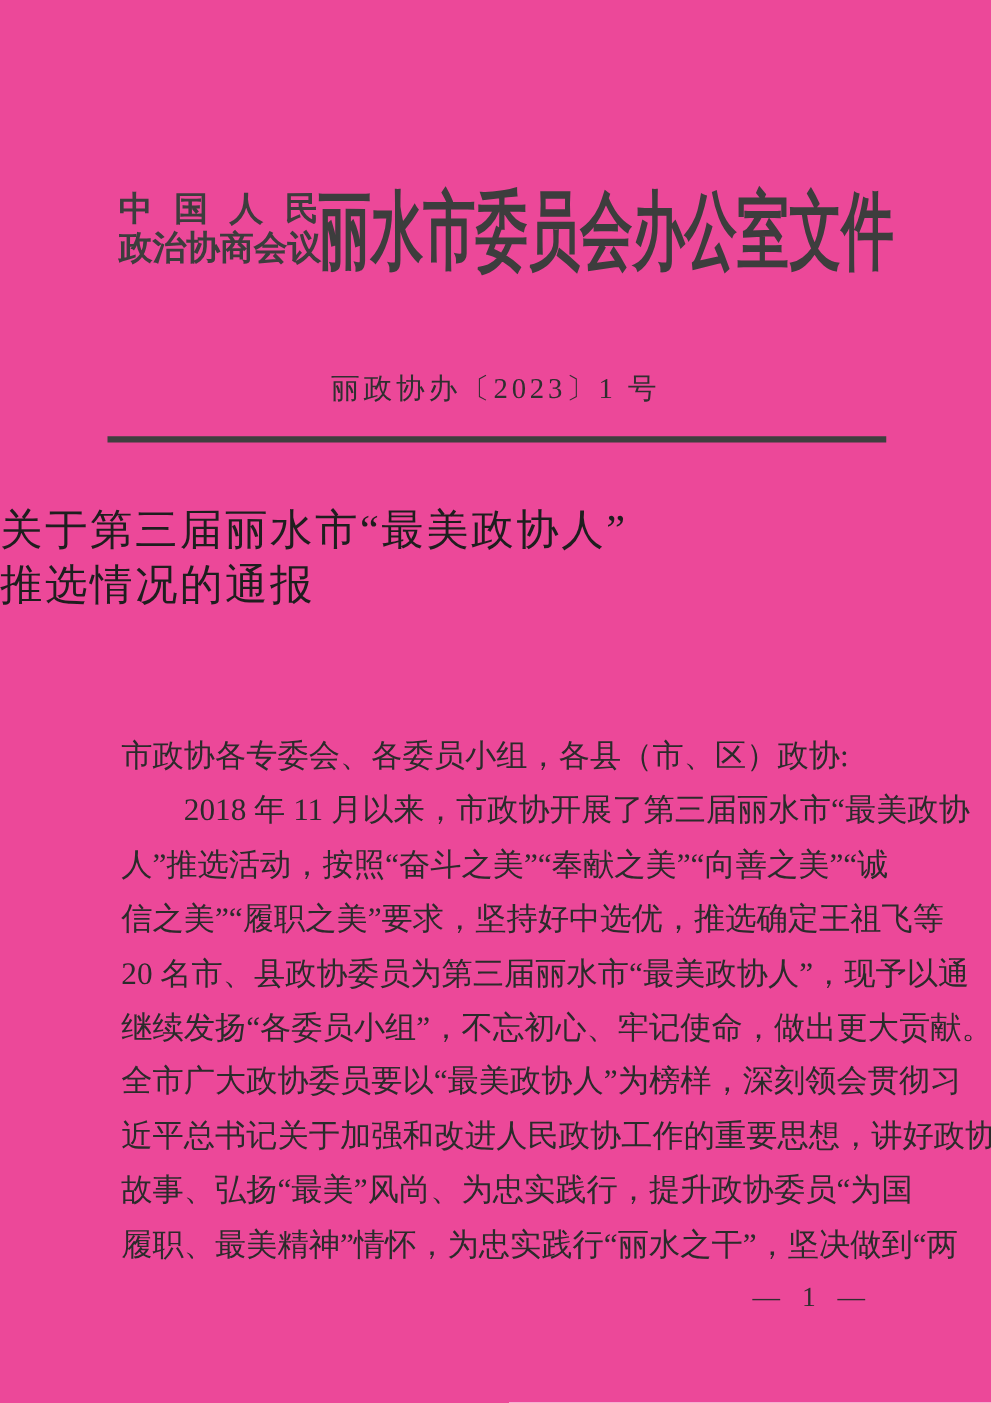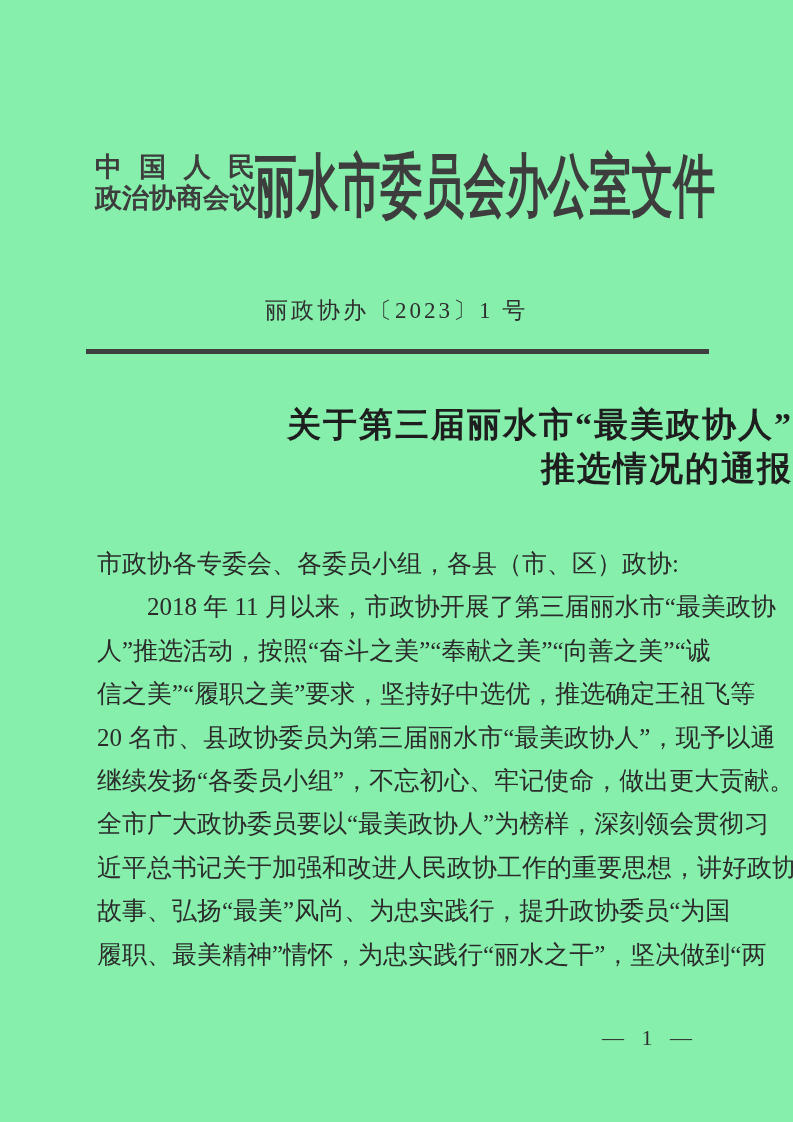--- a/index.html
+++ b/index.html
@@ -5,21 +5,21 @@
   html, body {
     margin: 0;
     padding: 0;
     background: #ffffff;
   }
   .page {
     position: relative;
     width: 793px;
     height: 1122px;
     margin: 0 auto;
-    background: #86efac;
+    background: #ec4899;
     color: #2f2f2f;
     font-family: "Liberation Serif", "DejaVu Serif", serif;
     overflow: hidden;
   }
 
   
   .letterhead {
     position: absolute;
     top: 146px;
     left: 95px;
@@ -76,22 +76,22 @@
     height: 5px;
     background: #3f3f3f;
   }
 
   
   .doc-title {
     position: absolute;
     top: 403px;
     left: 0;
     right: 0;
-    text-align: right;
-    font-weight: bold;
+    text-align: left;
+    font-weight: normal;
     font-size: 34px;
     line-height: 44px;
     letter-spacing: 2px;
     color: #1e1e1e;
   }
 
   
   .body-text {
     position: absolute;
     top: 542px;
@@ -102,20 +102,21 @@
   }
   .body-text .line {
     line-height: 43.4px;
     text-align: justify;
     text-align-last: justify;
     white-space: nowrap;
   }
   .body-text .salutation {
     text-align: left;
     text-align-last: left;
+    margin-top: 42px;
   }
   .body-text .indent {
     text-indent: 2em;
   }
 
   
   .page-number {
     position: absolute;
     top: 1024px;
     right: 95px;

